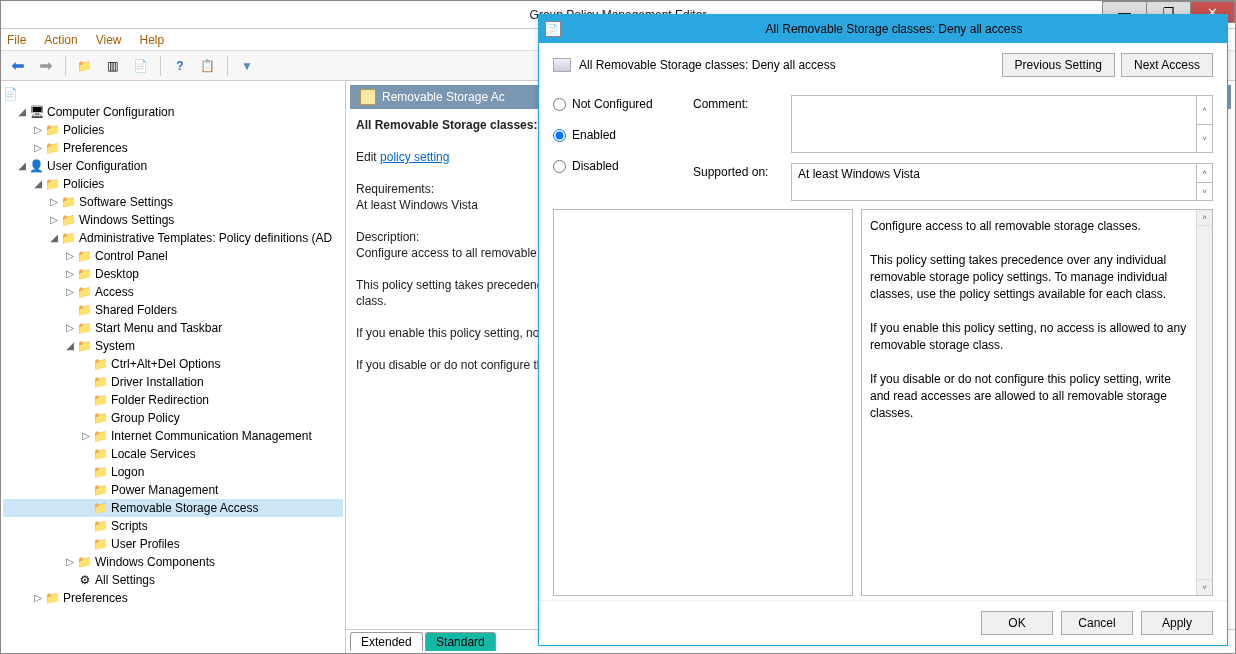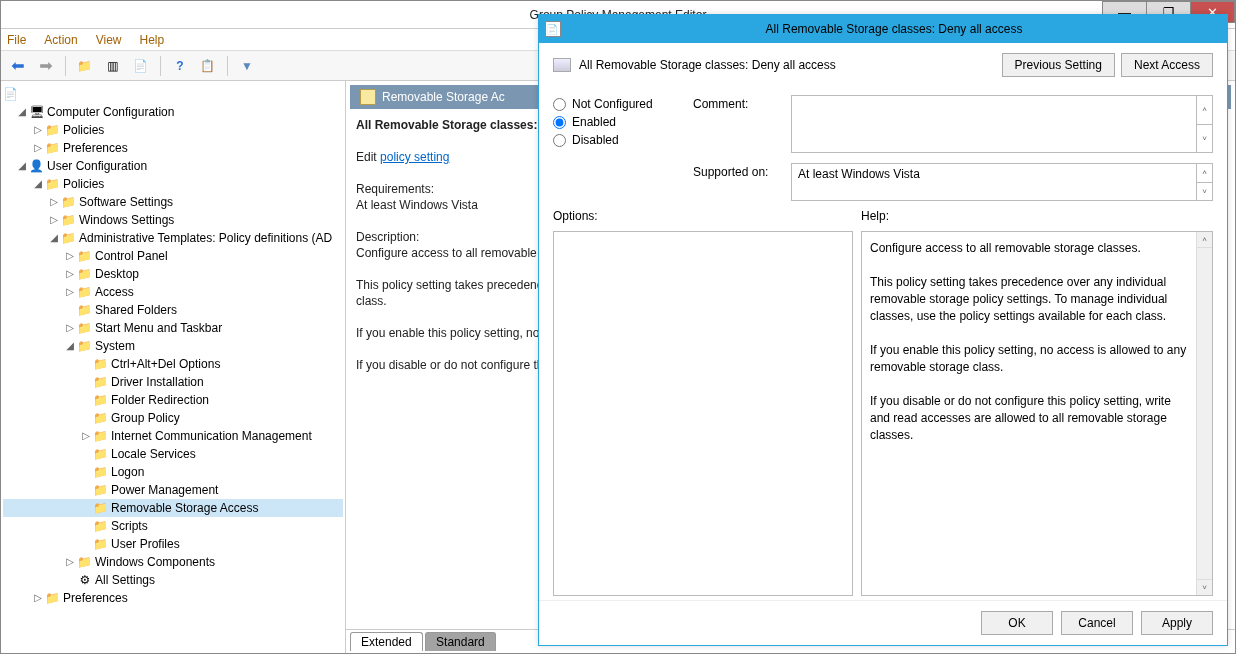--- a/index.html
+++ b/index.html
@@ -31,37 +31,37 @@
 .tree-label {}
 
 .detail-pane { flex: 1; display: flex; flex-direction: column; background: #fff; }
 .detail-header { background: #7a96b0; color: #fff; padding: 4px 10px; margin: 4px 4px 0 4px; font-size: 13px; display: flex; align-items: center; }
 .detail-header .dh-ic { width: 16px; height: 16px; background: #f8e9a1; border: 1px solid #b59b4b; margin-right: 6px; }
 .detail-body { padding: 8px 10px; font-size: 12px; color: #222; line-height: 16px; }
 .detail-body b { font-weight: 600; }
 .detail-body a { color: #0066cc; text-decoration: underline; }
 .tab-row { border-top: 1px solid #ccc; padding: 2px 4px; }
 .tab { display: inline-block; border: 1px solid #999; border-bottom: none; padding: 2px 10px; background: #fff; border-radius: 3px 3px 0 0; margin-right: -1px; }
-.tab.inactive { background: #a3a3a3; }
+.tab.inactive { background: #14b8a6; }
 
 .statusbar { height: 20px; border-top: 1px solid #ccc; padding: 0 6px; display: flex; align-items: center; background: #f7f7f7; }
 
 
 .dialog { position: absolute; left: 538px; top: 14px; width: 690px; height: 632px; border: 1px solid #2aa7e0; background: #fff; display: flex; flex-direction: column; box-shadow: 0 0 6px rgba(0,0,0,0.15); }
 .dlg-titlebar { height: 28px; background: #2aa7e0; color: #000; display: flex; align-items: center; padding: 0 6px; }
 .dlg-titlebar .tic { width: 16px; height: 16px; background: #fff; border: 1px solid #888; margin-right: 6px; display:flex; align-items:center; justify-content:center; font-size:10px; }
 .dlg-title { flex: 1; text-align: center; font-size: 12px; }
 
 .dlg-top { padding: 10px 14px; display: flex; align-items: center; }
 .dlg-top .sic { width: 18px; height: 14px; border: 1px solid #aaa; background: linear-gradient(#eef,#ccd); margin-right: 8px; }
 .dlg-top-title { flex: 1; font-size: 12px; }
 .dlg-nav-btn { border: 1px solid #aaa; background: #f0f0f0; padding: 4px 12px; margin-left: 6px; cursor: pointer; }
 
 .dlg-config { display: flex; padding: 8px 14px 4px 14px; }
-.radio-col { width: 140px; display: flex; flex-direction: column; gap: 4px; padding-top: 2px; }
+.radio-col { width: 140px; display: flex; flex-direction: column; gap: 17px; padding-top: 2px; }
 .radio-row { display: flex; align-items: center; gap: 6px; }
 .radio-row input { margin: 0; }
 .meta-col { flex: 1; display: grid; grid-template-columns: 90px 1fr; gap: 10px 8px; align-items: start; }
 .meta-label { text-align: left; padding-top: 2px; }
 .comment-box { border: 1px solid #bbb; height: 58px; position: relative; background: #fff; }
 .supported-box { border: 1px solid #bbb; height: 38px; position: relative; background: #fff; padding: 3px 18px 3px 6px; }
 .spin { position: absolute; right: 0; top: 0; bottom: 0; width: 16px; display: flex; flex-direction: column; }
 .spin div { flex: 1; border-left: 1px solid #bbb; display: flex; align-items: center; justify-content: center; font-size: 8px; color: #666; }
 .spin div:first-child { border-bottom: 1px solid #bbb; }
 
@@ -343,24 +343,20 @@
       <div class="supported-box">
         <span>At least Windows Vista</span>
         <div class="spin">
             <div>˄</div>
             <div>˅</div>
           </div>
       </div>
     </div>
   </div>
 
-  <div class="dlg-labels">
-    <div class="l1">Options:</div>
-    <div>Help:</div>
-  </div>
 
   <div class="dlg-panels">
     <div class="panel options"></div>
     <div class="panel help">
       <span>Configure access to all removable storage classes.</span><br><br>
       <span>This policy setting takes precedence over any individual removable storage policy settings. To manage individual classes, use the policy settings available for each class.</span><br><br>
       <span>If you enable this policy setting, no access is allowed to any removable storage class.</span><br><br>
       <span>If you disable or do not configure this policy setting, write and read accesses are allowed to all removable storage classes.</span>
       <div class="help-scroll">
         <div class="up">˄</div>

